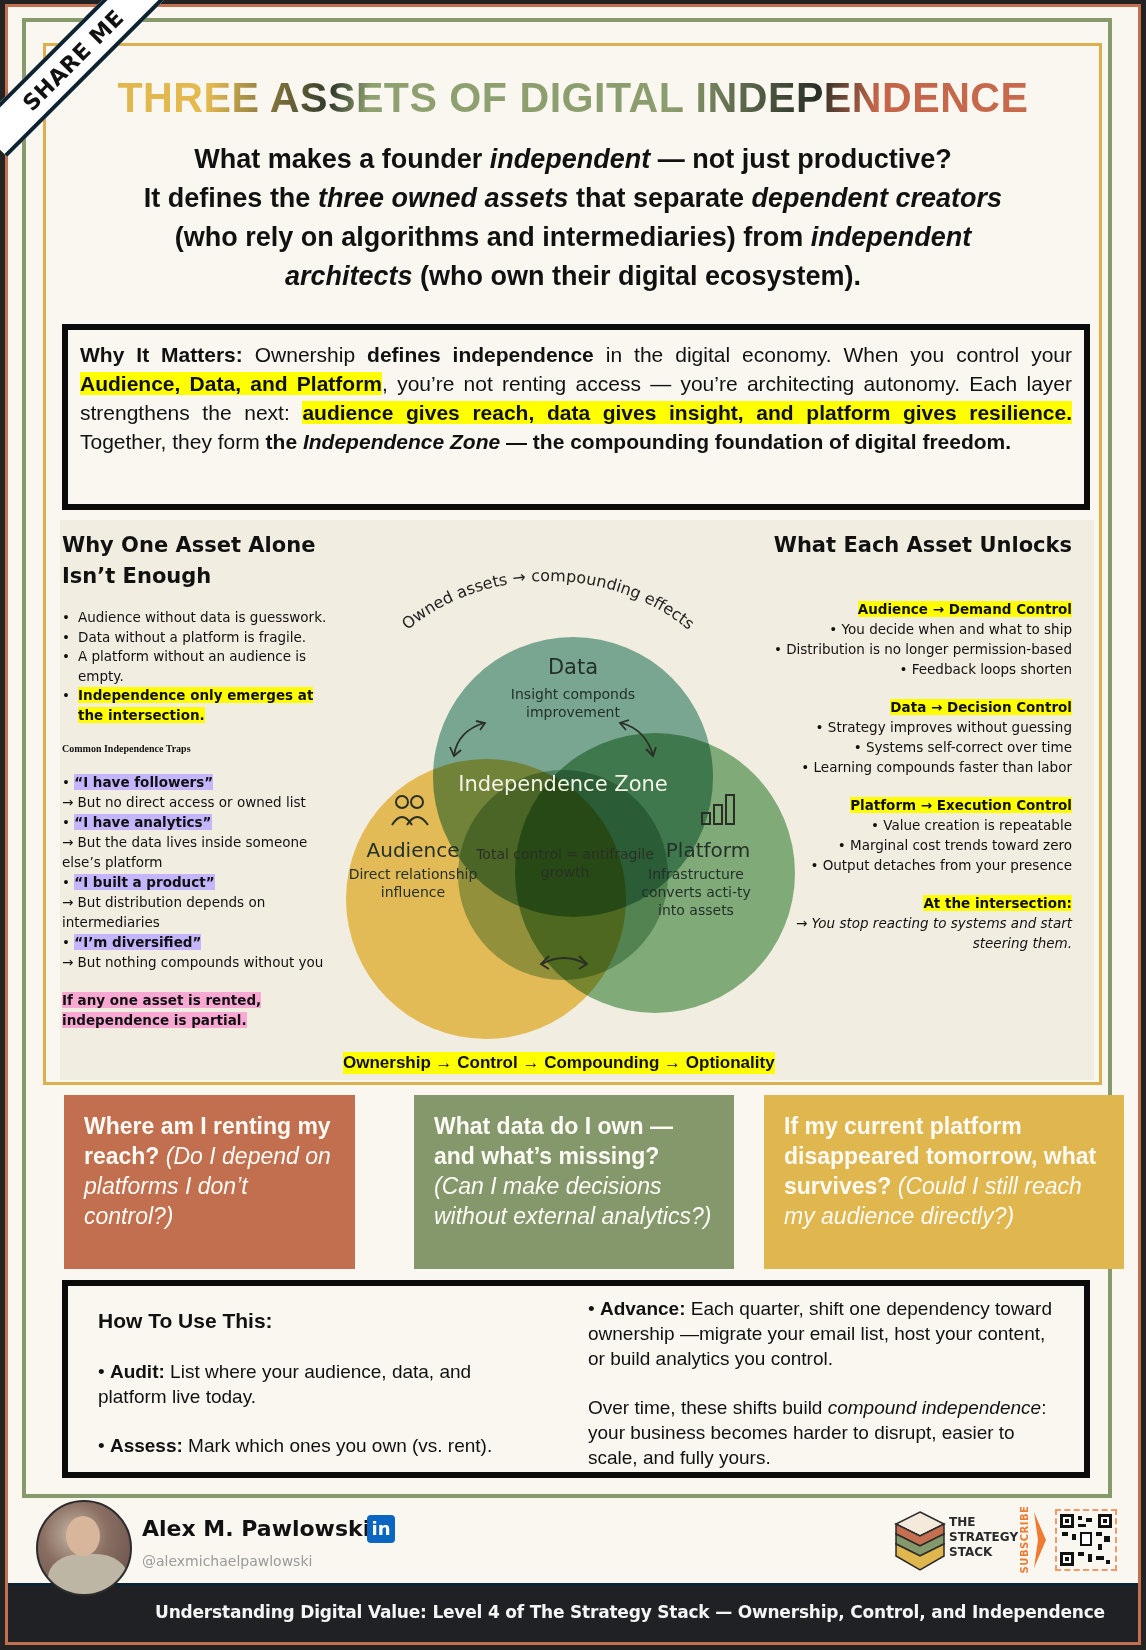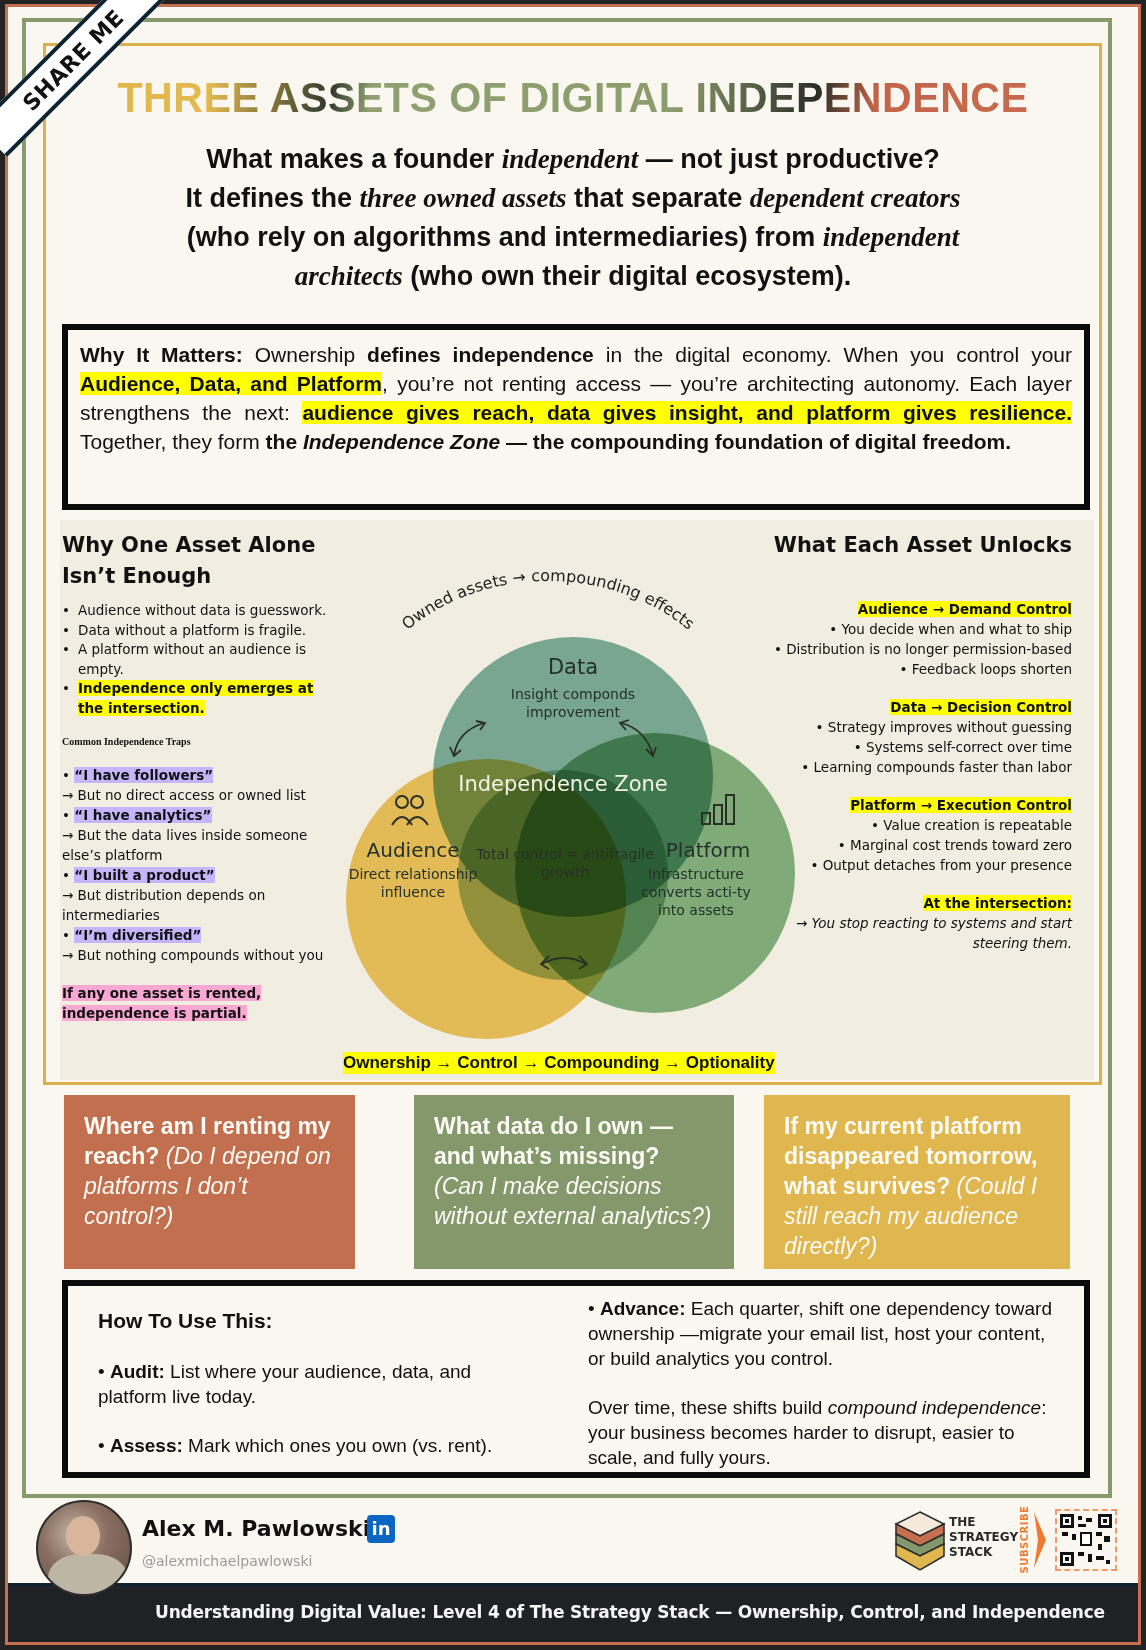--- a/index.html
+++ b/index.html
@@ -11,31 +11,31 @@
   .frame-gold { position: absolute; left: 43px; top: 43px; width: 1059px; height: 1042px; border: 3px solid #dcb04f; }
 
   .share-ribbon { position: absolute; left: -42px; top: 38px; width: 230px; height: 44px; background: #ffffff; border-top: 4px solid #0e2331; border-bottom: 4px solid #0e2331; transform: rotate(-45deg); display: flex; align-items: center; justify-content: center; z-index: 5; }
   .share-ribbon span { font-family: "DejaVu Sans", sans-serif; font-weight: bold; font-size: 22px; color: #111; letter-spacing: 0.5px; }
 
   .main-title { position: absolute; left: 60px; top: 74px; width: 1026px; text-align: center; font-family: "Liberation Sans", sans-serif; font-weight: bold; font-size: 42px; letter-spacing: 0.5px; transform: scaleX(0.98);
     background: linear-gradient(100deg, #e0b64c 0%, #e3b950 14%, #303a2c 26%, #8fa170 30%, #8b9d6d 60%, #2a2f26 74%, #c4654a 80%, #c86b4d 100%);
     -webkit-background-clip: text; background-clip: text; color: transparent; }
 
   .subtitle { position: absolute; left: 52px; top: 140px; width: 1042px; text-align: center; font-weight: bold; font-size: 27px; line-height: 39px; color: #111; }
-  .subtitle i { font-style: italic; font-family: Liberation Serif, serif; }
+  .subtitle i { font-style: italic; }
 
   .why-box { position: absolute; left: 62px; top: 324px; width: 1028px; height: 186px; border: 6px solid #0b0b0b; background: #faf7f1; padding: 10px 12px 0 12px; font-size: 21px; line-height: 29px; text-align: justify; color: #111; font-family: "Liberation Sans", sans-serif; }
   .hl { background: #ffff00; }
   .why-box b { font-weight: bold; }
 
   .mid-panel { position: absolute; left: 60px; top: 520px; width: 1034px; height: 560px; background: #f2ede1; }
 
   .left-col { position: absolute; left: 62px; top: 530px; width: 280px; }
   .col-heading { font-family: "DejaVu Sans", sans-serif; font-weight: bold; font-size: 21px; line-height: 31px; color: #111; }
-  .bullets { list-style: none; margin-top: 9px; }
+  .bullets { list-style: none; margin-top: 16px; }
   .bullets li { position: relative; padding-left: 16px; font-family: "DejaVu Sans", sans-serif; font-size: 13.5px; line-height: 19.5px; color: #111; }
   .bullets li::before { content: "•"; position: absolute; left: 0; top: 0; }
   .bullets li.hlb span { background: #ffff00; font-weight: bold; }
   .traps-title { font-family: Liberation Serif, serif; font-weight: bold; font-size: 10px; margin-top: 18px; }
   .traps { margin-top: 18px; font-family: "DejaVu Sans", sans-serif; font-size: 13.5px; line-height: 20px; }
   .traps .q { font-weight: bold; background: #c4b5fd; }
   .partial { margin-top: 18px; font-family: "DejaVu Sans", sans-serif; font-weight: bold; font-size: 13.5px; line-height: 20px; }
   .partial span { background: #f9a8d4; }
 
   .right-col { position: absolute; left: 760px; top: 530px; width: 312px; text-align: right; }
@@ -65,21 +65,21 @@
   .icon-bars { position: absolute; left: 370px; top: 248px; }
   .arrow-svg { position: absolute; }
 
   .formula { position: absolute; left: 343px; top: 1052px; font-family: "Liberation Sans", sans-serif; font-weight: bold; font-size: 17px; background: #ffff00; padding: 1px 0; color: #111; }
 
   .q-card { position: absolute; top: 1095px; height: 174px; padding: 16px 20px; color: #fdfbf6; font-size: 23px; line-height: 30px; font-family: "Liberation Sans", sans-serif; }
   .q-card b { font-weight: bold; }
   .q-card i { font-style: italic; }
   .q1 { left: 64px; width: 291px; background: #c16f4e; }
   .q2 { left: 414px; width: 320px; background: #85986b; }
-  .q3 { left: 764px; width: 306px; background: #e0b64f; }
+  .q3 { left: 764px; width: 360px; background: #e0b64f; }
 
   .howto { position: absolute; left: 62px; top: 1280px; width: 1028px; height: 198px; border: 6px solid #0b0b0b; background: #faf7f1; font-family: "Liberation Sans", sans-serif; font-size: 19px; line-height: 25px; color: #111; }
   .howto-left { position: absolute; left: 30px; top: 14px; width: 440px; }
   .howto-right { position: absolute; left: 520px; top: 10px; width: 470px; }
   .howto-title { font-weight: bold; font-size: 21px; margin-top: 8px; margin-bottom: 26px; }
   .howto p { margin-bottom: 24px; }
   .howto b { font-weight: bold; }
   .howto i { font-style: italic; }
 
   .author { position: absolute; left: 36px; top: 1500px; width: 96px; height: 96px; border-radius: 50%; border: 2px solid #2c2c2c; background: radial-gradient(circle at 40% 35%, #c7b8a5 0%, #8a6f62 40%, #5e4a45 100%); overflow: hidden; z-index: 4; }

